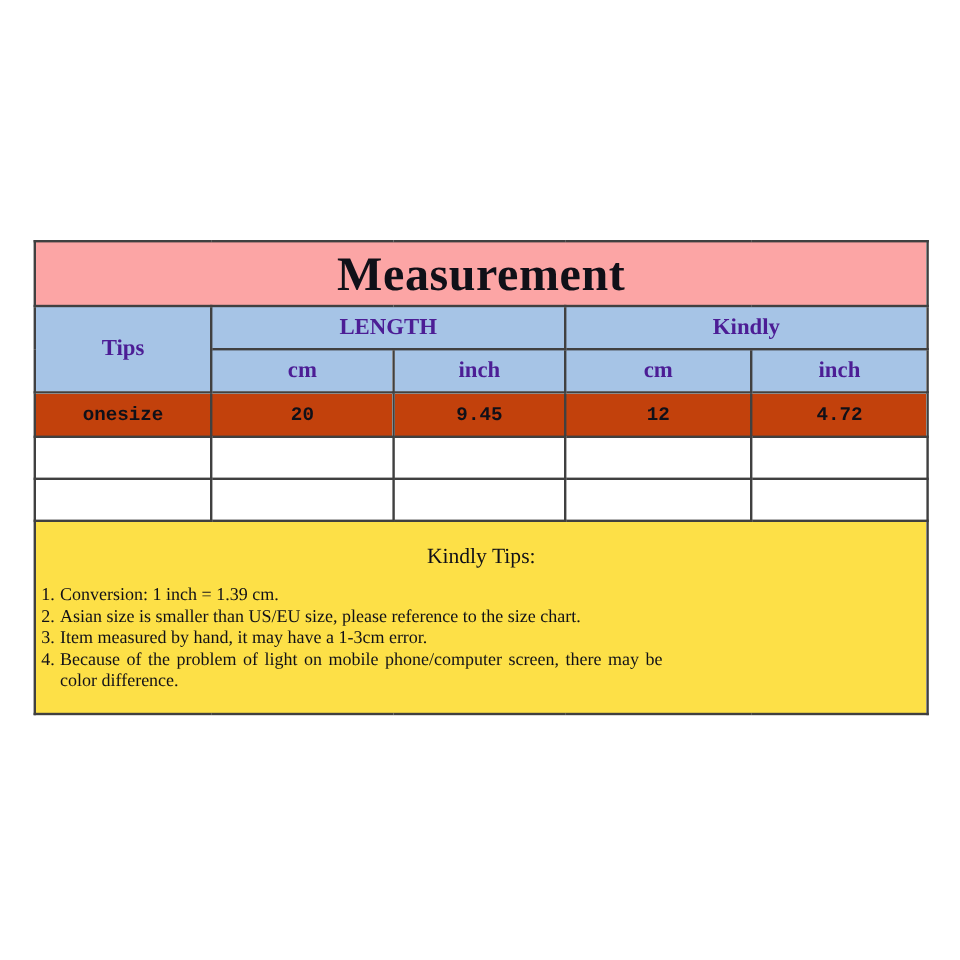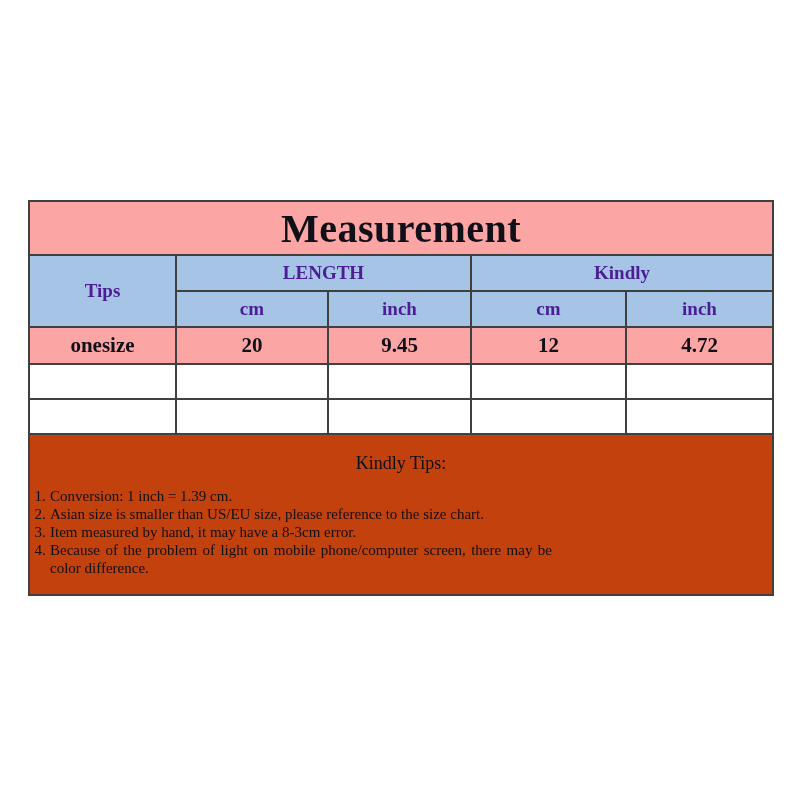--- a/index.html
+++ b/index.html
@@ -44,34 +44,35 @@
     background: #a6c4e6;
   }
   tr.head-row td {
     height: 34px;
     font-size: 19px;
     font-weight: bold;
     color: #4c1d95;
   }
   tr.data-row td {
     height: 35px;
-    font-size: 21px;
+    font-size: 16px;
     font-weight: bold;
-    background: #fca5a5;
+    background: #c2410c;
+    font-family: Liberation Mono, monospace;
   }
   tr.empty-row td {
     height: 33px;
     background: #ffffff;
   }
   td.tips-cell {
     height: 159px;
     text-align: left;
     vertical-align: top;
     padding: 24px 10px 0 64px;
-    background: #c2410c;
+    background: #fde047;
   }
   .tips-heading {
     font-size: 18px;
     color: #101018;
     margin: 0 0 13px 0;
   }
   .tips-list {
     width: 522px;
   }
   .tip {
@@ -144,21 +145,21 @@
               <div class="tip">
                 <span class="num">1.</span>
                 <span class="txt">Conversion: 1 inch = 1.39 cm.</span>
               </div>
               <div class="tip">
                 <span class="num">2.</span>
                 <span class="txt">Asian size is smaller than US/EU size, please reference to the size chart.</span>
               </div>
               <div class="tip">
                 <span class="num">3.</span>
-                <span class="txt">Item measured by hand, it may have a 8-3cm error.</span>
+                <span class="txt">Item measured by hand, it may have a 1-3cm error.</span>
               </div>
               <div class="tip">
                 <span class="num">4.</span>
                 <span class="txt">Because of the problem of light on mobile phone/computer screen, there may be color difference.</span>
               </div>
             </div>
           </td>
         </tr>
       </tbody>
     </table>

